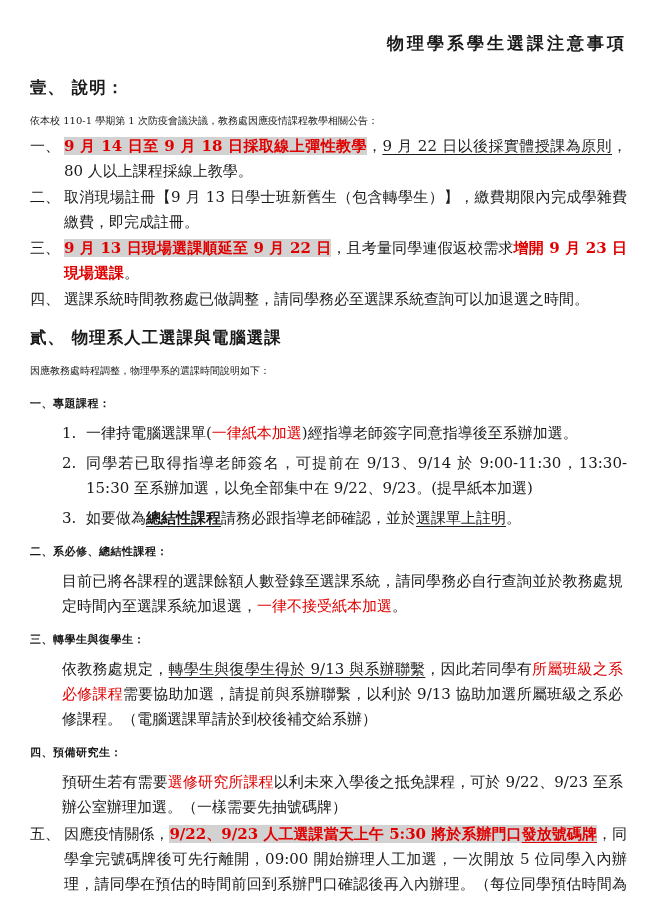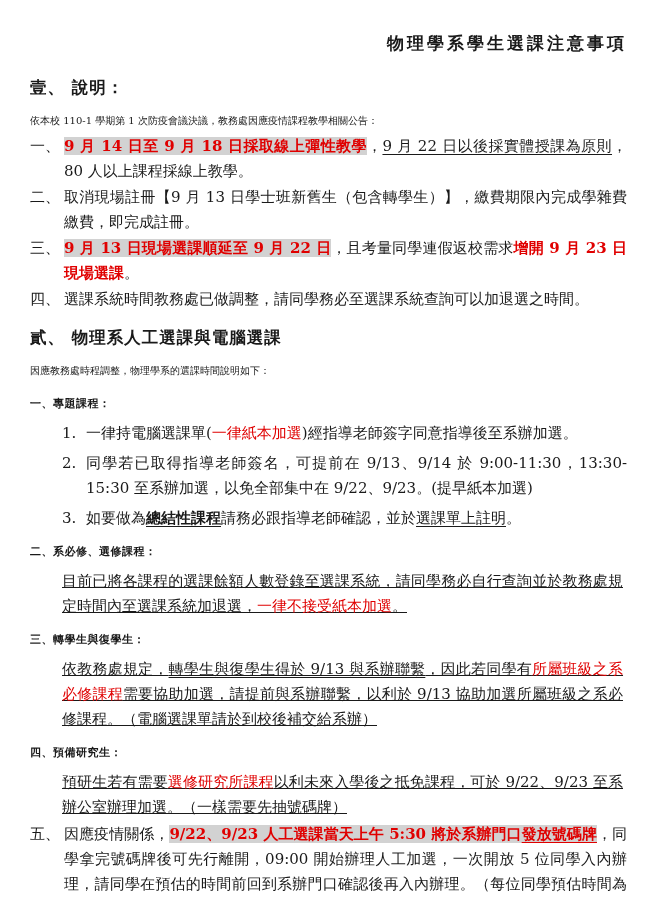--- a/index.html
+++ b/index.html
@@ -55,21 +55,20 @@
     font-size:15px;
     line-height:25px;
     margin:5px 0 5px 32px;
   }
   .item-l2 > .marker{flex:0 0 24px;}
   .sub-para{
     font-size:15px;
     line-height:25px;
     margin:2px 4px 2px 32px;
     text-align:justify;
-    text-decoration:underline;
   }
   .content{flex:1;text-align:justify;}
   .red{color:var(--red);}
   .hl{background:var(--highlight);}
   .u{text-decoration:underline;text-underline-offset:3px;}
   .b{font-weight:bold;}
 </style>
 </head>
 <body>
 
@@ -102,21 +101,21 @@
         <span class="content"><span class="run">一律持電腦選課單(</span><span class="run red">一律紙本加選</span><span class="run">)經指導老師簽字同意指導後至系辦加選。</span></span>
       </div>
       <div class="item-l2">
         <span class="marker">2.</span>
         <span class="content"><span class="run">同學若已取得指導老師簽名，可提前在 9/13、9/14 於 9:00-11:30，13:30-15:30 至系辦加選，以免全部集中在 9/22、9/23。(提早紙本加選)</span></span>
       </div>
       <div class="item-l2">
         <span class="marker">3.</span>
         <span class="content"><span class="run">如要做為</span><span class="run u b">總結性課程</span><span class="run">請務必跟指導老師確認，並於</span><span class="run u">選課單上註明</span><span class="run">。</span></span>
       </div>
-      <div class="sub-heading"><span class="content"><span class="run">二、系必修、選修課程：</span></span></div>
+      <div class="sub-heading"><span class="content"><span class="run">二、系必修、總結性課程：</span></span></div>
       <div class="sub-para"><span class="content"><span class="run">目前已將各課程的選課餘額人數登錄至選課系統，請同學務必自行查詢並於教務處規定時間內至選課系統加退選，</span><span class="run red">一律不接受紙本加選</span><span class="run">。</span></span></div>
       <div class="sub-heading"><span class="content"><span class="run">三、轉學生與復學生：</span></span></div>
       <div class="sub-para"><span class="content"><span class="run">依教務處規定，</span><span class="run u">轉學生與復學生得於 9/13 與系辦聯繫</span><span class="run">，因此若同學有</span><span class="run red">所屬班級之系必修課程</span><span class="run">需要協助加選，請提前與系辦聯繫，以利於 9/13 協助加選所屬班級之系必修課程。（電腦選課單請於到校後補交給系辦）</span></span></div>
       <div class="sub-heading"><span class="content"><span class="run">四、預備研究生：</span></span></div>
       <div class="sub-para"><span class="content"><span class="run">預研生若有需要</span><span class="run red">選修研究所課程</span><span class="run">以利未來入學後之抵免課程，可於 9/22、9/23 至系辦公室辦理加選。（一樣需要先抽號碼牌）</span></span></div>
       <div class="item-l1">
         <span class="marker">五、</span>
         <span class="content"><span class="run">因應疫情關係，</span><span class="run red hl b">9/22、9/23 人工選課當天上午 5:30 將於系辦門口</span><span class="run red hl u b">發放號碼牌</span><span class="run">，同學拿完號碼牌後可先行離開，09:00 開始辦理人工加選，一次開放 5 位同學入內辦理，請同學在預估的時間前回到系辦門口確認後再入內辦理。（每位同學預估時間為 3 分鐘）</span></span>
       </div>
     </div>

